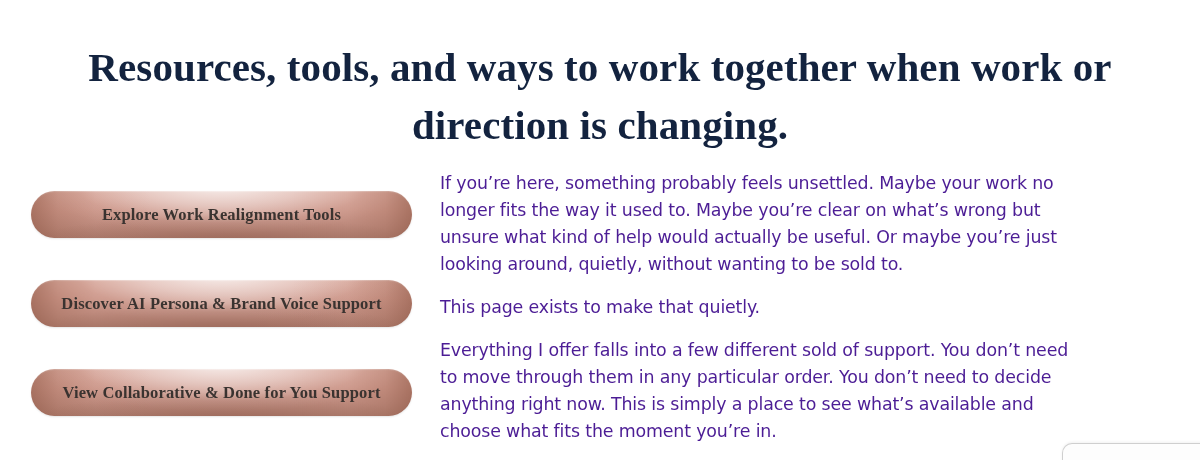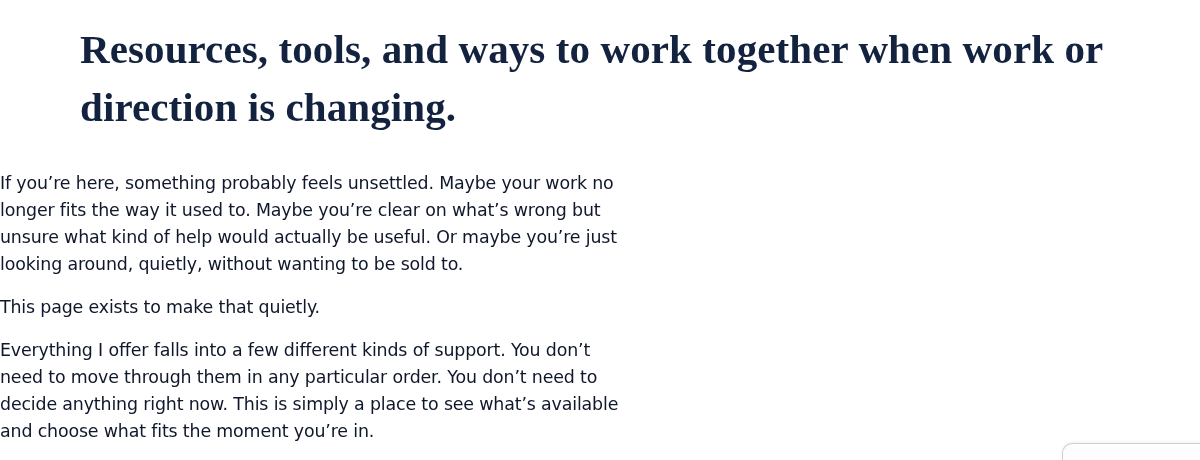--- a/index.html
+++ b/index.html
@@ -20,22 +20,23 @@
     position: relative;
     width: 1200px;
     height: 460px;
     background: #ffffff;
   }
 
   
   .page-heading {
     position: absolute;
     left: 80px;
-    top: 20px;
+    top: 38px;
     width: 1040px;
+    text-align: center;
     font-family: "Liberation Serif", "DejaVu Serif", serif;
     font-weight: 700;
     font-size: 41px;
     line-height: 58px;
     letter-spacing: 0.1px;
     color: #13233f;
     margin: 0;
   }
 
   
@@ -132,21 +133,21 @@
   .text-column {
     width: 700px;
     padding-right: 60px;
     box-sizing: border-box;
   }
   .body-paragraph {
     margin: 0 8px 16px 0;
     font-family: "DejaVu Sans", "Liberation Sans", sans-serif;
     font-size: 17.4px;
     line-height: 27px;
-    color: #0f172a;
+    color: #4c1d95;
     letter-spacing: -0.15px;
   }
   .body-paragraph:last-child {
     margin-bottom: 0;
   }
 
   
   .chat-widget-panel {
     position: absolute;
     left: 1062px;
@@ -164,24 +165,39 @@
 </style>
 </head>
 <body>
 
 <div class="page">
 
   <h1 class="page-heading">Resources, tools, and ways to work together when work or direction is changing.</h1>
 
   <div class="content-row">
 
+    <div class="button-column">
+
+      <button class="cta-button">
+        <span class="cta-label">Explore Work Realignment Tools</span>
+      </button>
+
+      <button class="cta-button">
+        <span class="cta-label">Discover AI Persona &amp; Brand Voice Support</span>
+      </button>
+
+      <button class="cta-button">
+        <span class="cta-label">View Collaborative &amp; Done for You Support</span>
+      </button>
+
+    </div>
 
     <div class="text-column">
       <p class="body-paragraph">If you’re here, something probably feels unsettled. Maybe your work no longer fits the way it used to. Maybe you’re clear on what’s wrong but unsure what kind of help would actually be useful. Or maybe you’re just looking around, quietly, without wanting to be sold to.</p>
       <p class="body-paragraph">This page exists to make that quietly.</p>
-      <p class="body-paragraph">Everything I offer falls into a few different kinds of support. You don’t need to move through them in any particular order. You don’t need to decide anything right now. This is simply a place to see what’s available and choose what fits the moment you’re in.</p>
+      <p class="body-paragraph">Everything I offer falls into a few different sold of support. You don’t need to move through them in any particular order. You don’t need to decide anything right now. This is simply a place to see what’s available and choose what fits the moment you’re in.</p>
     </div>
 
   </div>
 
   <div class="chat-widget-panel"></div>
 
 </div>
 
 </body></html>

